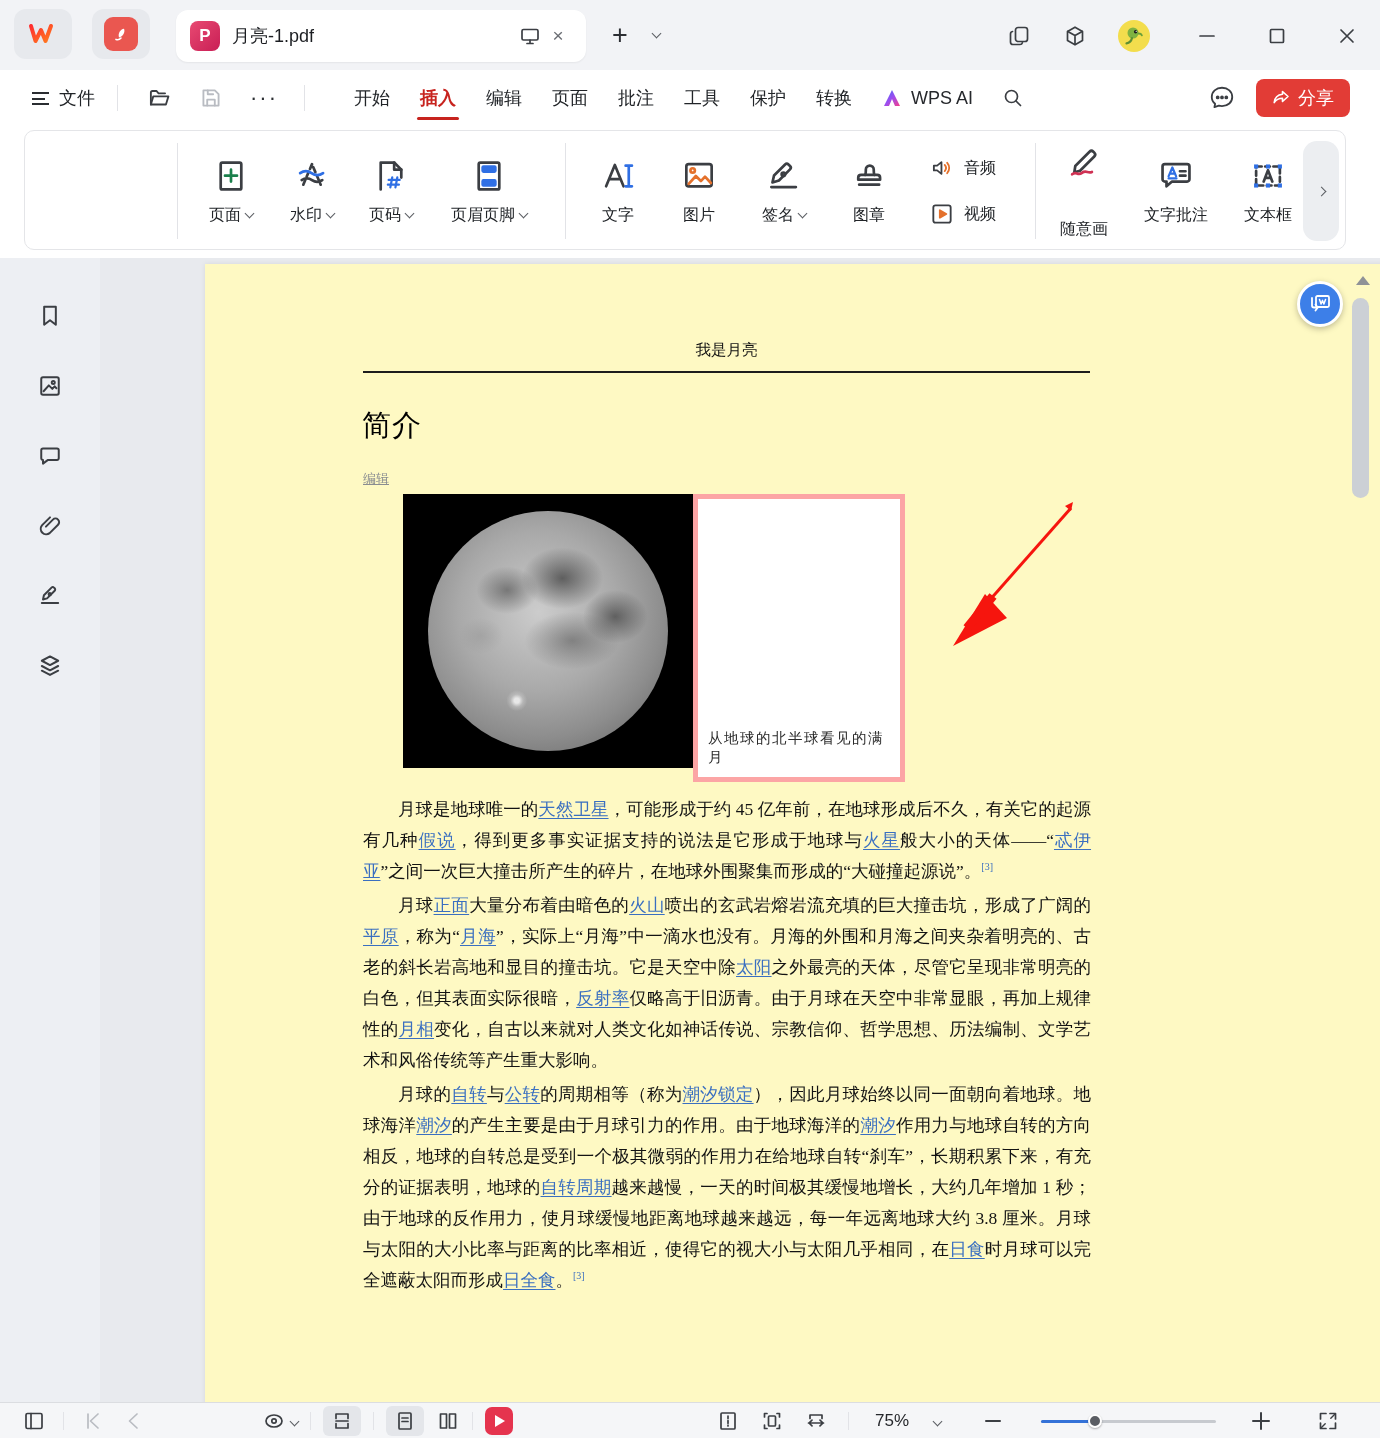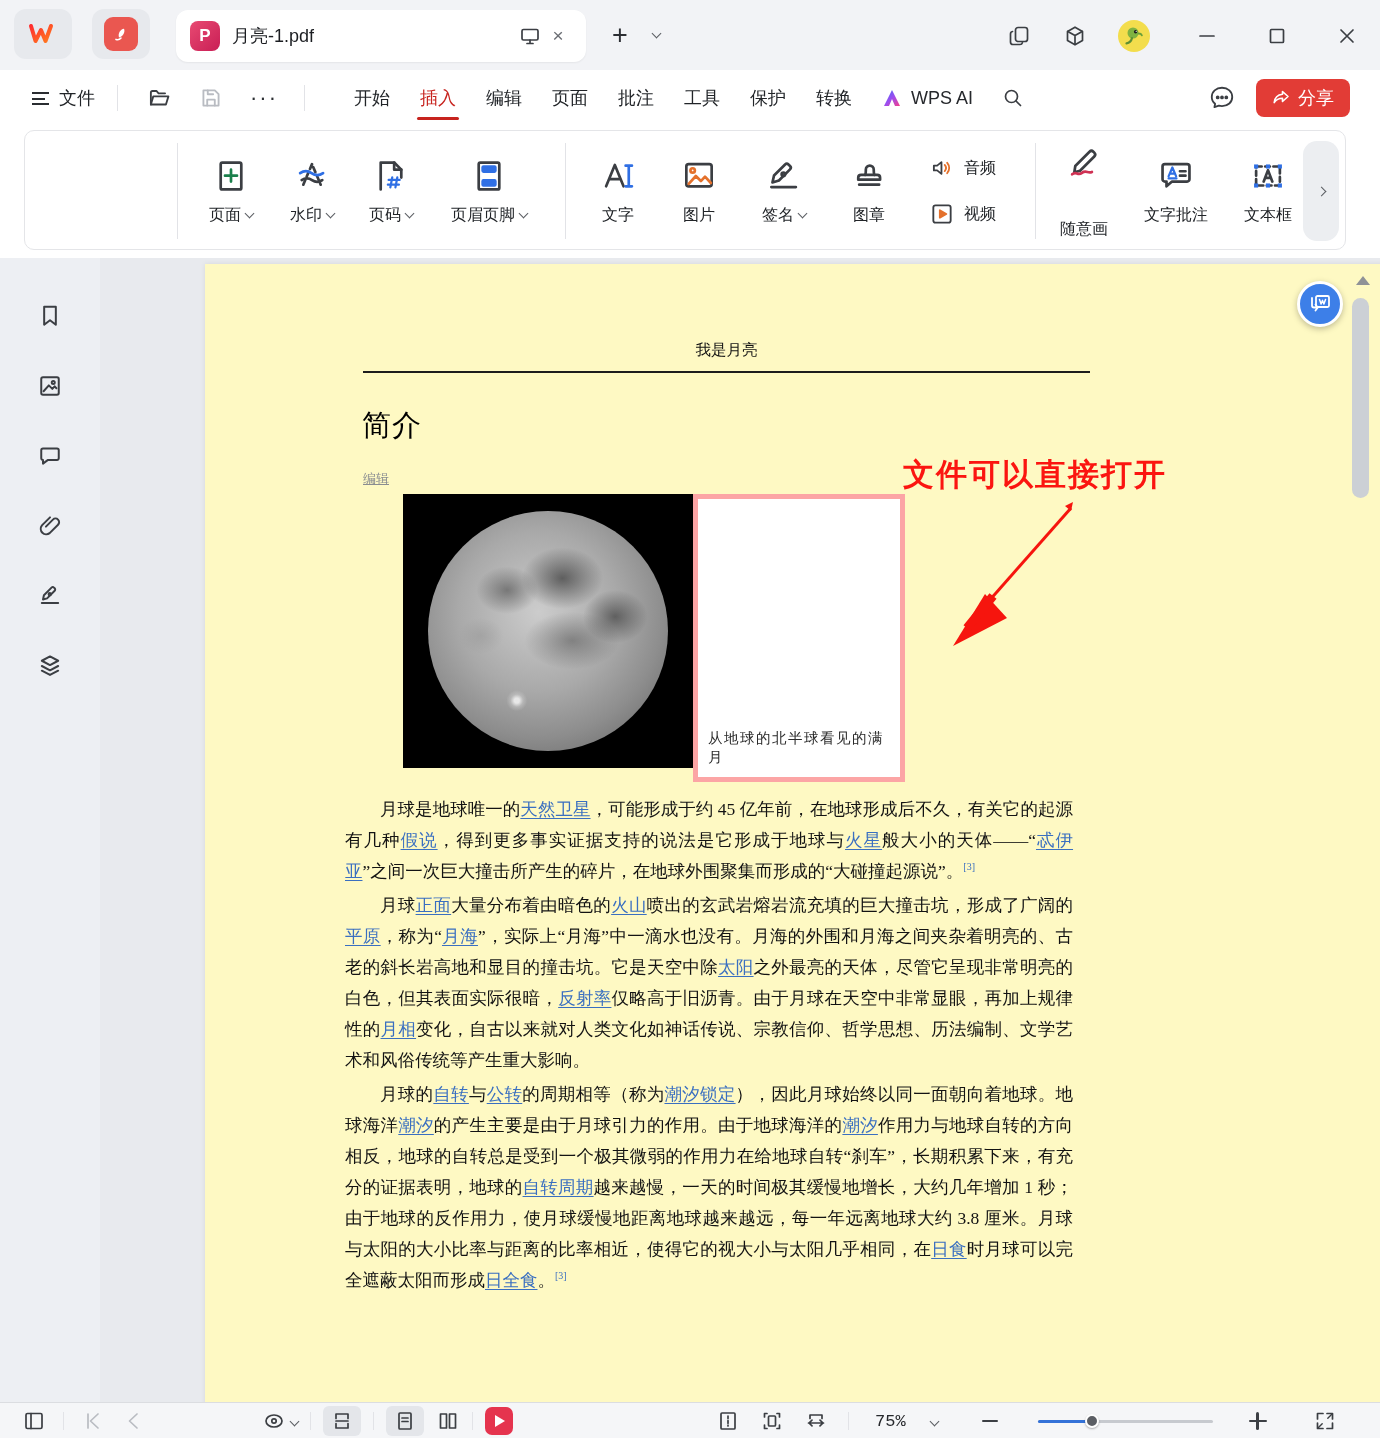--- a/index.html
+++ b/index.html
@@ -21,21 +21,21 @@
 .winctl{position:absolute;top:21px;height:30px;display:flex;align-items:center;justify-content:center;}
 .avatar{width:32px;height:32px;border-radius:50%;background:#f3dd4d;overflow:hidden;display:flex;align-items:center;justify-content:center;}
 
 .menubar{position:absolute;left:0;top:70px;width:1380px;height:56px;background:#fff;display:flex;align-items:center;}
 .filebtn{display:flex;align-items:center;gap:10px;margin-left:32px;font-size:18px;color:#212428;}
 .hamb{width:17px;height:13px;border-top:2px solid #2a2d31;border-bottom:2px solid #2a2d31;position:relative;}
 .hamb::after{content:"";position:absolute;left:0;top:4.5px;width:13px;height:2px;background:#2a2d31;}
 .qicons{display:flex;align-items:center;gap:26px;margin-left:28px;}
 .menu-items{display:flex;align-items:center;margin-left:34px;}
 .mi{position:relative;font-size:18px;color:#212428;padding:0 15px;height:56px;display:flex;align-items:center;}
-.mi.active{color:#c7231e;font-weight:normal;}
+.mi.active{color:#c7231e;font-weight:bold;}
 .mi.active::after{content:"";position:absolute;left:50%;transform:translateX(-50%);bottom:6px;width:42px;height:3px;background:#c7231e;border-radius:2px;}
 .wpsai{display:flex;align-items:center;gap:8px;font-size:18px;padding:0 14px;}
 .menu-right{position:absolute;right:0;top:70px;height:56px;display:flex;align-items:center;gap:20px;padding-right:30px;}
 .sharebtn{height:38px;border-radius:8px;background:#e23c36;color:#fff;display:flex;align-items:center;gap:8px;padding:0 16px;font-size:18px;}
 
 .ribbonwrap{position:absolute;left:0;top:126px;width:1380px;height:132px;background:#fff;}
 .ribboncard{position:absolute;left:24px;top:4px;width:1322px;height:120px;background:#fff;border:1px solid #e4e5e8;border-radius:10px;overflow:hidden;}
 .rb-small{display:flex;align-items:center;gap:9px;font-size:16px;color:#212428;padding:5px 10px;border-radius:8px;}
 .rb-small.active{background:#ebedf0;}
 .rb-big{display:flex;flex-direction:column;align-items:center;justify-content:center;gap:10px;padding:0 6px;}
@@ -60,38 +60,38 @@
  radial-gradient(ellipse 58px 44px at 56% 28%, rgba(38,38,38,.62), transparent 70%),
  radial-gradient(ellipse 46px 38px at 78% 44%, rgba(42,42,42,.58), transparent 70%),
  radial-gradient(ellipse 44px 34px at 33% 33%, rgba(52,52,52,.5), transparent 70%),
  radial-gradient(ellipse 66px 40px at 60% 54%, rgba(62,62,62,.45), transparent 72%),
  radial-gradient(ellipse 30px 24px at 22% 52%, rgba(150,150,150,.5), transparent 75%),
  radial-gradient(circle at 46% 42%, #cccccc, #a9a9a9 42%, #8d8d8d 66%, #6f6f6f 86%, #4f4f4f 100%);}
 .fig-cap{position:absolute;left:488px;top:230px;width:212px;height:288px;border:5px solid #fca5a5;background:#fff;}
 .fig-cap span{position:absolute;left:10px;right:6px;bottom:10px;font-family:"Liberation Serif","DejaVu Serif",serif;font-size:14.5px;color:#2a2a2a;letter-spacing:1.5px;}
 .annot{position:absolute;left:698px;top:190px;font-size:31px;font-weight:bold;color:#fb1510;letter-spacing:2px;white-space:nowrap;}
 .arrow{position:absolute;left:728px;top:236px;}
-.textcol{position:absolute;left:140px;top:530px;width:728px;}
+.textcol{position:absolute;left:158px;top:530px;width:728px;}
 .textcol p{font-family:"Liberation Serif","DejaVu Serif",serif;font-size:17.5px;line-height:31px;color:#131313;text-align:justify;text-indent:2em;margin-bottom:3px;}
 .doclink{color:#3a6fc0;text-decoration:underline;text-underline-offset:3px;}
 .docsup{color:#3a6fc0;font-size:10px;vertical-align:super;line-height:0;}
 
 .fab{position:absolute;left:1297px;top:23px;width:46px;height:46px;border-radius:50%;background:#3d7fe8;border:3px solid #fff;box-shadow:0 2px 6px rgba(0,0,0,.25);display:flex;align-items:center;justify-content:center;}
 .scroll-up{position:absolute;left:1356px;top:18px;width:0;height:0;border-left:7px solid transparent;border-right:7px solid transparent;border-bottom:9px solid #8f9297;}
 .scroll-thumb{position:absolute;left:1352px;top:40px;width:17px;height:200px;border-radius:9px;background:#ccd0d5;}
 
 .statusbar{position:absolute;left:0;top:1402px;width:1380px;height:36px;background:#f5f6f8;border-top:1px solid #dbdde1;}
 .sbL,.sbM,.sbF{position:absolute;top:0;height:36px;display:flex;align-items:center;}
 .sbL{left:22px;gap:17px;}
 .sbM{left:262px;gap:12px;}
 .sbF{left:716px;gap:20px;}
 .sb-pill{background:#e4e6ea;border-radius:6px;padding:3px 7px;display:flex;align-items:center;}
 .playbtn{width:28px;height:28px;border-radius:7px;background:#e5344e;display:flex;align-items:center;justify-content:center;}
 .playbtn i{display:block;width:0;height:0;border-top:6px solid transparent;border-bottom:6px solid transparent;border-left:10px solid #fff;margin-left:2px;}
-.zoomtxt{font-size:17px;color:#26282c;margin-left:6px;font-family:Liberation Mono, monospace;}
+.zoomtxt{font-size:17px;color:#26282c;margin-left:6px;}
 .minus{width:16px;height:2.4px;background:#3c3f44;border-radius:2px;margin-left:24px;}
 .slider{position:relative;width:175px;height:3px;background:#c7cacf;border-radius:2px;margin-left:20px;}
 .slider .fill{position:absolute;left:0;top:0;height:3px;width:31%;background:#3472d8;border-radius:2px;}
 .slider .knob{position:absolute;left:31%;top:50%;transform:translate(-50%,-50%);width:14px;height:14px;border-radius:50%;background:#5b5e64;border:2.5px solid #fff;box-shadow:0 1px 2px rgba(0,0,0,.3);}
 .plus{position:relative;width:18px;height:18px;margin-left:16px;}
 .plus::before,.plus::after{content:"";position:absolute;background:#3c3f44;border-radius:2px;}
 .plus::before{left:0;top:7.5px;width:18px;height:2.6px;}
 .plus::after{left:7.7px;top:0;width:2.6px;height:18px;}
 .fsicon{margin-left:26px;}
 .sb-dim svg.ic{stroke:#b9bcc2;}
@@ -422,21 +422,20 @@
     <div class="dsection">简介</div>
     <a class="dedit">编辑</a>
 
     <div class="fig-img">
       <div class="moon"></div>
     </div>
     <div class="fig-cap">
       <span>从地球的北半球看见的满月</span>
     </div>
 
-    <div class="annot">文件可以直接打开</div>
     <svg class="arrow" width="155" height="160" viewBox="0 0 155 160">
       <path d="M138 8L48 110" stroke="#f6150e" stroke-width="3" fill="none"></path>
       <path d="M132 6l8-4-2 9z" fill="#f6150e"></path>
       <path d="M20 146l54-28-22-24z" fill="#f6150e"></path>
       <path d="M60 96L34 128" stroke="#f6150e" stroke-width="9"></path>
     </svg>
 
     <div class="textcol">
       <p><span>月球是地球唯一的</span><span class="doclink">天然卫星</span><span>，可能形成于约 45 亿年前，在地球形成后不久，有关它的起源有几种</span><span class="doclink">假说</span><span>，得到更多事实证据支持的说法是它形成于地球与</span><span class="doclink">火星</span><span>般大小的天体——“</span><span class="doclink">忒伊亚</span><span>”之间一次巨大撞击所产生的碎片，在地球外围聚集而形成的“大碰撞起源说”。</span><span class="docsup">[3]</span></p>
       <p><span>月球</span><span class="doclink">正面</span><span>大量分布着由暗色的</span><span class="doclink">火山</span><span>喷出的玄武岩熔岩流充填的巨大撞击坑，形成了广阔的</span><span class="doclink">平原</span><span>，称为“</span><span class="doclink">月海</span><span>”，实际上“月海”中一滴水也没有。月海的外围和月海之间夹杂着明亮的、古老的斜长岩高地和显目的撞击坑。它是天空中除</span><span class="doclink">太阳</span><span>之外最亮的天体，尽管它呈现非常明亮的白色，但其表面实际很暗，</span><span class="doclink">反射率</span><span>仅略高于旧沥青。由于月球在天空中非常显眼，再加上规律性的</span><span class="doclink">月相</span><span>变化，自古以来就对人类文化如神话传说、宗教信仰、哲学思想、历法编制、文学艺术和风俗传统等产生重大影响。</span></p>

